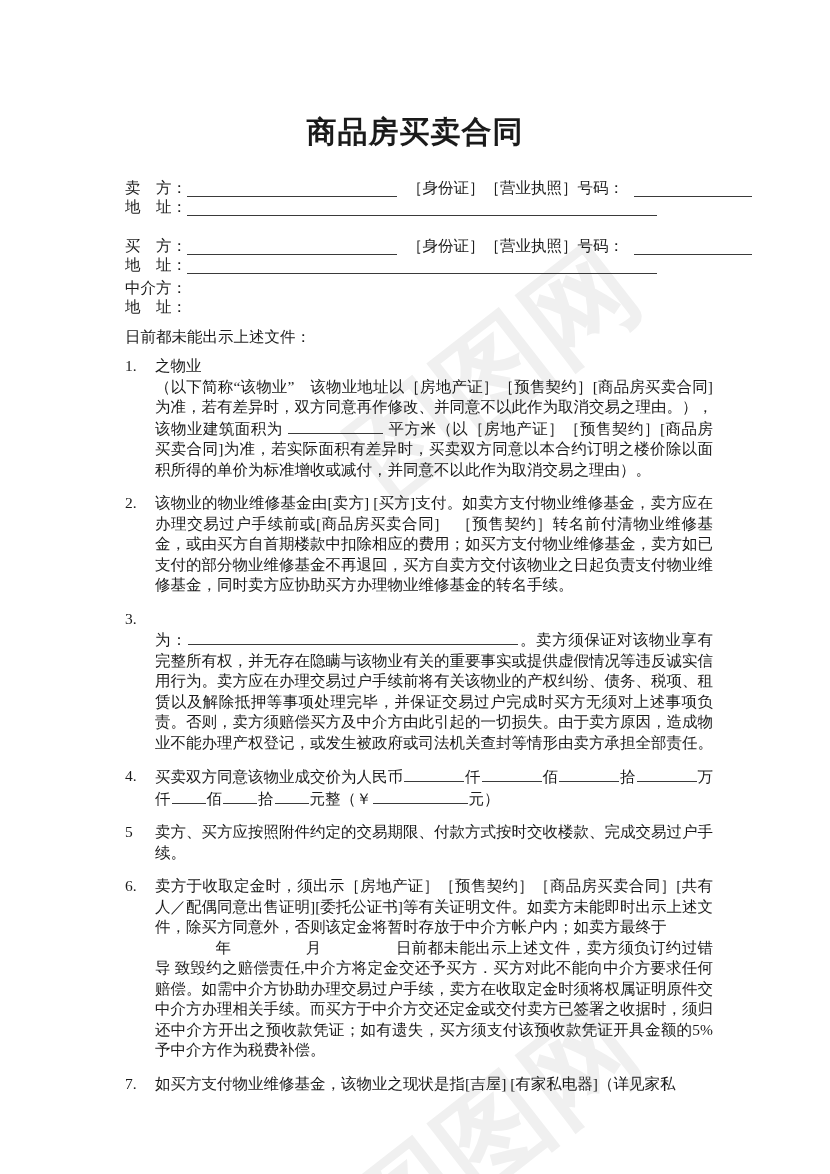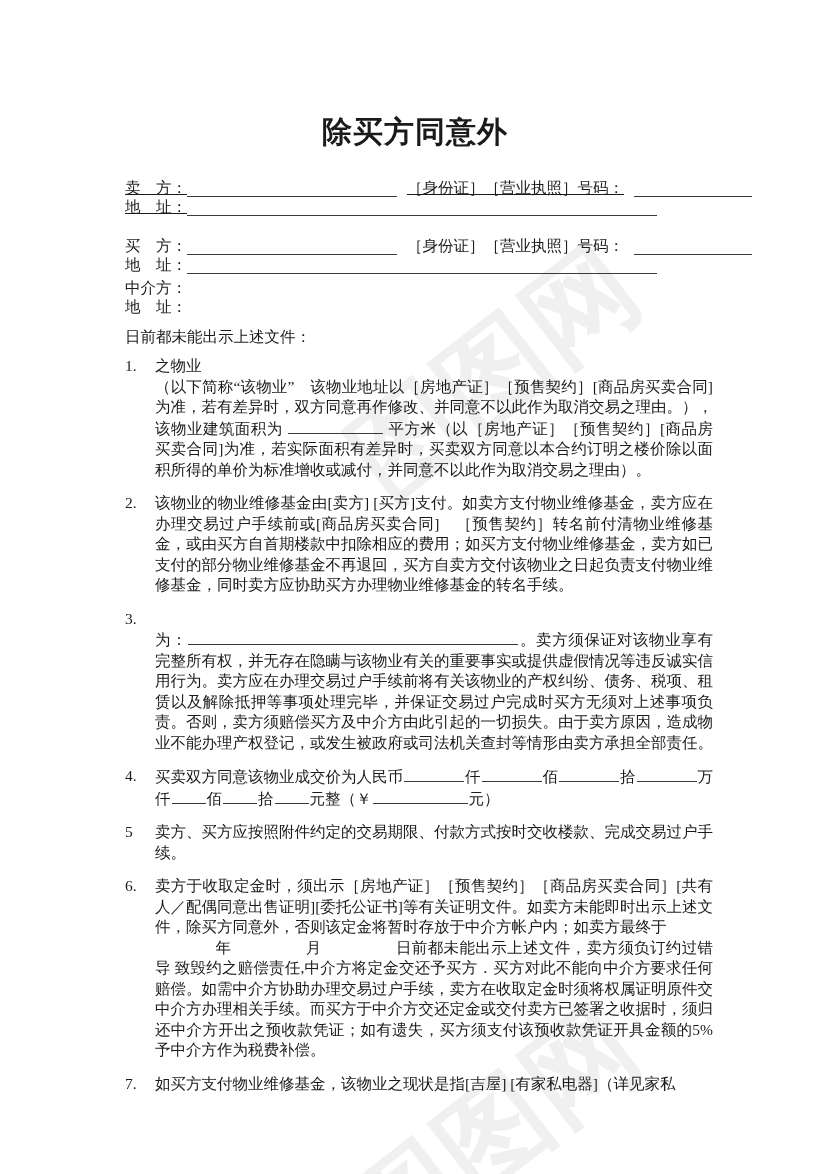--- a/index.html
+++ b/index.html
@@ -61,21 +61,21 @@
   }
 
   
   .party-block {
     position: absolute;
     left: 125px;
     width: 585px;
     font-size: 15.5px;
     line-height: 19px;
   }
-  .party-seller { top: 178px; text-decoration: underline; }
+  .party-seller { top: 178px; }
   .party-buyer  { top: 236px; }
   .party-agent  { top: 278px; }
 
   .party-row {
     display: flex;
     align-items: flex-end;
     white-space: nowrap;
   }
   .lbl {
     flex: 0 0 auto;
@@ -155,21 +155,21 @@
   }
 </style>
 </head>
 <body>
 
 <div class="watermark wm-1">图图网</div>
 <div class="watermark wm-2">图图网</div>
 
 <div class="page">
 
-  <div class="doc-title">除买方同意外</div>
+  <div class="doc-title">商品房买卖合同</div>
 
   <div class="party-block party-seller">
     <div class="party-row">
       <span class="lbl">卖　方：</span>
       <span class="rule rule-name"></span>
       <span class="mid-label">［身份证］［营业执照］号码：</span>
       <span class="rule rule-id"></span>
     </div>
     <div class="party-row">
       <span class="lbl">地　址：</span>

